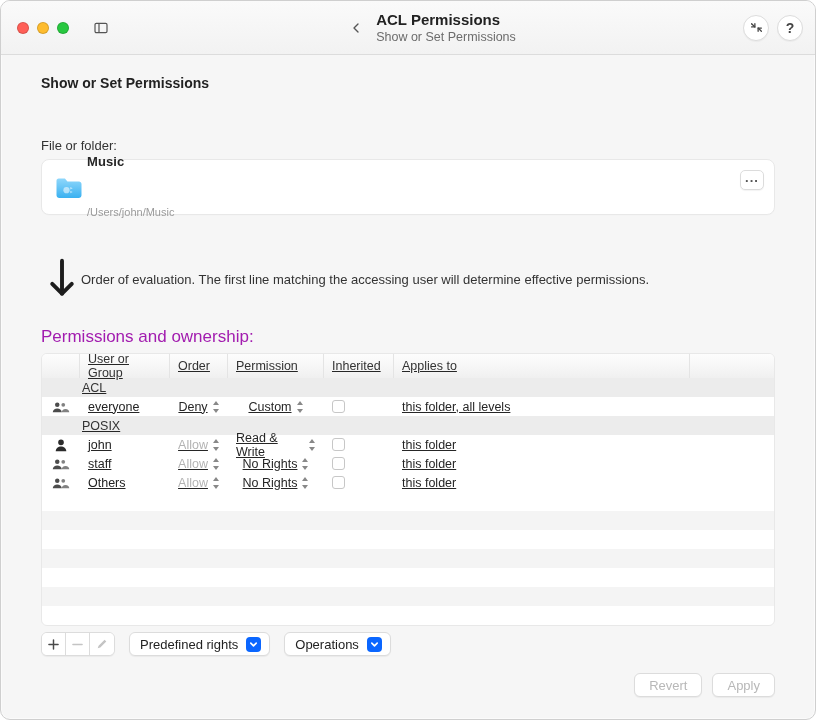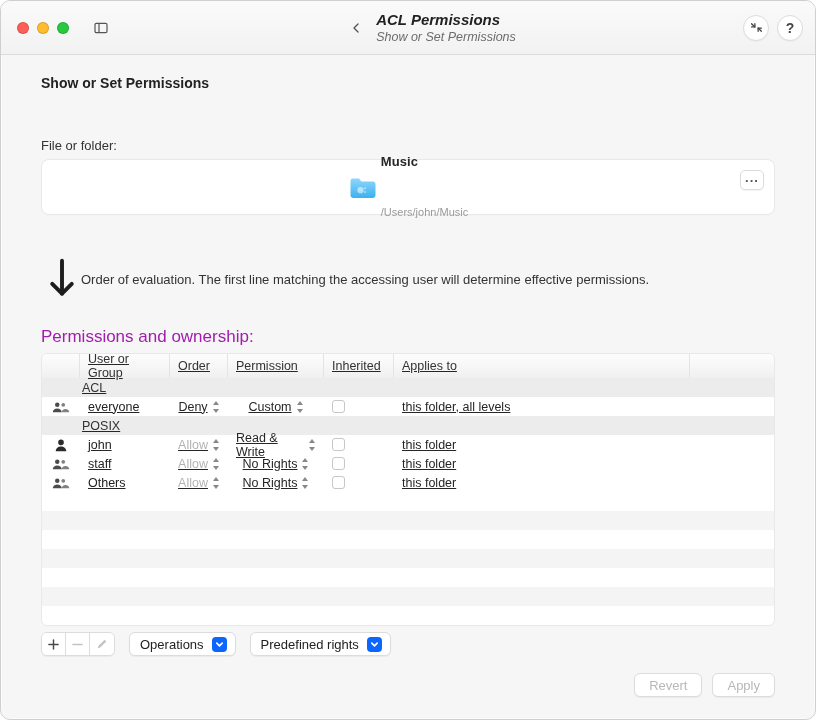--- a/index.html
+++ b/index.html
@@ -49,21 +49,21 @@
   }
   .traffic { display:flex; gap:8px; margin-right:8px; margin-left:4px;}
   .dot { width:12px; height:12px; border-radius:50%; border:0.5px solid rgba(0,0,0,0.15);}
   .dot.red { background:#ff5f57;} .dot.yellow{background:#febc2e;} .dot.green{background:#28c840;}
   .tb-btn {
     width:28px;height:24px;border-radius:6px;
     display:flex;align-items:center;justify-content:center;
     color:#555;
   }
   .tb-btn svg { width:16px;height:16px; }
-  .title-wrap { flex:1; display:flex; align-items:flex-start;font-style:italic; }
+  .title-wrap { flex:1; display:flex; align-items:flex-start; }
   .back-btn { width:28px;height:28px; display:flex;align-items:center;justify-content:center; color:#555; margin-right:4px;}
   .titles { display:flex; flex-direction:column; line-height:1.2; margin-left:2px;}
   .titles .t1 { font-weight:700; font-size:15px; color:#222;}
   .titles .t2 { font-size:12.5px; color:#6c6c6c; margin-top:1px;}
   .tb-right { display:flex; gap:8px; }
   .round-btn {
     width:26px;height:26px;border-radius:50%;
     background:#fff;border:1px solid var(--border);
     display:flex;align-items:center;justify-content:center;
     box-shadow: 0 1px 1px rgba(0,0,0,0.04);
@@ -72,21 +72,20 @@
   .round-btn svg { width:13px;height:13px; }
   
   .content { padding: 20px 40px 18px 40px; height: calc(720px - 54px); overflow: hidden; }
   .page-title { font-weight:700; font-size:14px; color:#222; margin-bottom: 18px; }
   .field-label { font-size:13px; color:#333; margin-bottom:6px;margin-top:47px; }
   .file-card {
     background: var(--panel); border:1px solid var(--border-light);
     border-radius:8px; padding:0 12px; height:56px;
     display:flex; align-items:center; gap:3px; position:relative;
     box-shadow: 0 0.5px 0 rgba(0,0,0,0.02);
-    justify-content: center;
   }
   .folder-icon { width:30px;height:26px; }
   .file-meta { display:flex;flex-direction:column;line-height:1.25; }
   .file-name { font-weight:700; font-size:13px; letter-spacing:.1px;}
   .file-path { font-size:11px; color:#9a9a9a;margin-top:36px; }
   .ellipsis-btn {
     position:absolute; right:10px; top:10px;
     width:24px;height:20px;border-radius:5px;border:1px solid var(--border);
     background:#fff;display:flex;align-items:center;justify-content:center;
     color:#555;font-weight:700;letter-spacing:1px;
@@ -445,29 +444,29 @@
               <line x1="1" y1="6" x2="11" y2="6"></line>
             </svg>
         </button>
         <button disabled="">
           <svg viewBox="0 0 14 14" width="12" height="12" fill="currentColor">
               <path d="M2 12l1-3 7-7 2 2-7 7-3 1zM10 2l2 2"></path>
             </svg>
         </button>
       </div>
       <div class="pill">
-        <span>Operations</span>
+        <span>Predefined rights</span>
         <span class="chev">
             <svg viewBox="0 0 10 10" fill="none" stroke="white" stroke-width="1.8" stroke-linecap="round" stroke-linejoin="round">
               <polyline points="2 3.5 5 6.5 8 3.5"></polyline>
             </svg>
           </span>
       </div>
       <div class="pill">
-        <span>Predefined rights</span>
+        <span>Operations</span>
         <span class="chev">
             <svg viewBox="0 0 10 10" fill="none" stroke="white" stroke-width="1.8" stroke-linecap="round" stroke-linejoin="round">
               <polyline points="2 3.5 5 6.5 8 3.5"></polyline>
             </svg>
           </span>
       </div>
     </div>
   </div>
 
   <div class="bottom-actions">

